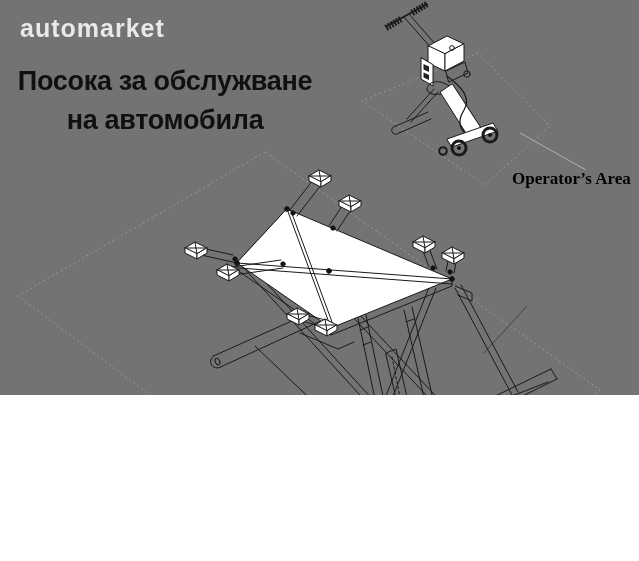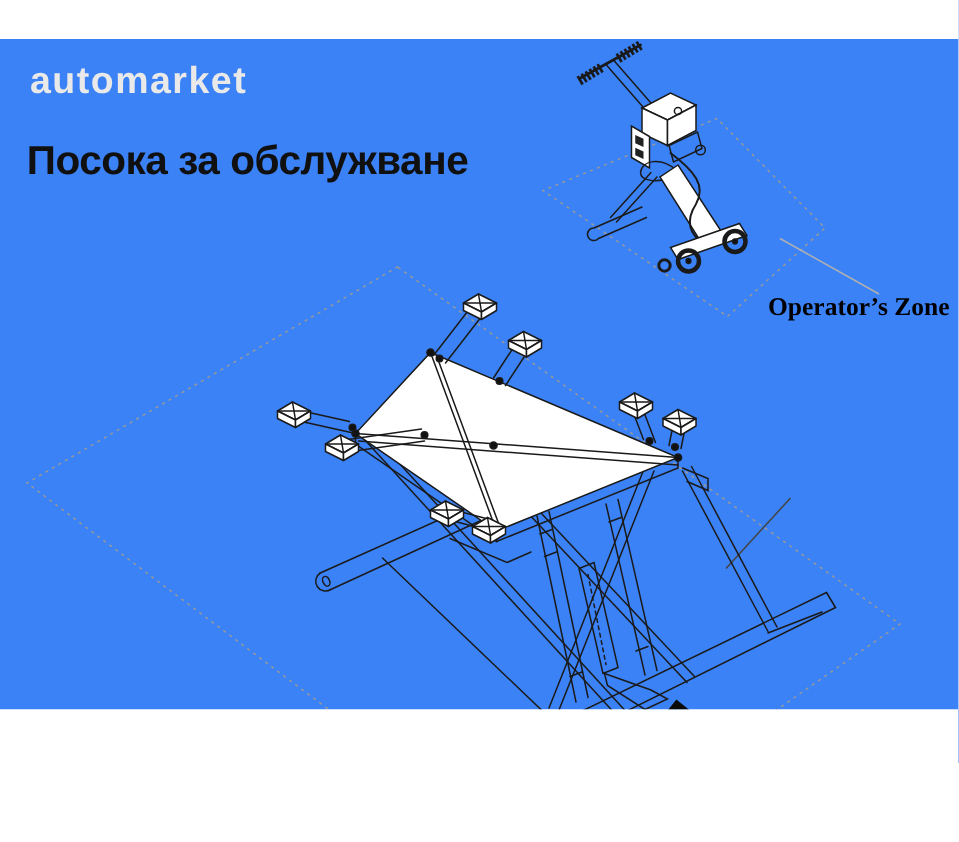--- a/index.html
+++ b/index.html
@@ -1,17 +1,17 @@
 <!DOCTYPE html>
 <html><head>
 <meta charset="utf-8">
 <style>
   html,body{margin:0;padding:0;background:#fff;}
-  .canvas{position:relative;width:639px;height:447px;background:#3b82f6;overflow:hidden;
-          font-family:"Liberation Sans",sans-serif;margin-top:26px;}
+  .canvas{position:relative;width:639px;height:395px;background:#737373;overflow:hidden;
+          font-family:"Liberation Sans",sans-serif;}
   .canvas svg{position:absolute;left:0;top:0;}
   .wm-automarket{position:absolute;left:20px;top:14px;font-size:25px;font-weight:bold;
           color:#e9e9e9;letter-spacing:1px;}
   .title{position:absolute;left:4px;top:62px;width:322px;text-align:center;
           font-size:27px;font-weight:bold;color:#101010;line-height:39px;letter-spacing:-0.3px;}
   .anno{position:absolute;font-family:"Liberation Serif",serif;font-weight:bold;
           font-size:17px;color:#000;white-space:nowrap;}
   .anno.operator{left:512px;top:169px;}
   .anno.danger{left:497px;top:284px;}
   .wm-bazar{position:absolute;left:524px;top:500px;font-size:37px;font-weight:bold;
@@ -20,20 +20,21 @@
 </style>
 </head>
 <body>
 
 <div class="canvas">
 
   <div class="wm-automarket">automarket</div>
 
   <div class="title">
     <div>Посока за обслужване</div>
+    <div>на автомобила</div>
   </div>
 
   <svg width="639" height="561" viewBox="0 0 639 561">
     <defs>
       <g id="pad" stroke="#1a1a1a" fill="#ffffff" stroke-width="1" stroke-linejoin="round">
         <path d="M-11,-1 L-1,-7 L11,-1 L1,5 Z"></path>
         <path d="M-11,-1 L11,-1 M-1,-7 L1,5" fill="none"></path>
         <path d="M-11,-1 L-11,4 L1,10 L1,5 Z"></path>
         <path d="M1,5 L1,10 L11,4 L11,-1 Z"></path>
       </g>
@@ -160,17 +161,17 @@
         <circle cx="490" cy="135" r="1.6" fill="#111"></circle>
         <circle cx="443" cy="151" r="3.8" stroke-width="2"></circle>
       </g>
     </g>
 
     <g>
       <path d="M437.1,457.6 L450.9,440.4 L508.9,486.4 L518.3,474.7 L532,519 L485.8,515.3 L495.1,503.6 Z" fill="#0a0a0a" stroke="none"></path>
     </g>
   </svg>
 
-  <div class="anno operator">Operator’s Zone</div>
+  <div class="anno operator">Operator’s Area</div>
 
   <div class="wm-bazar">BAZÂR</div>
 
 </div>
 
 </body></html>

